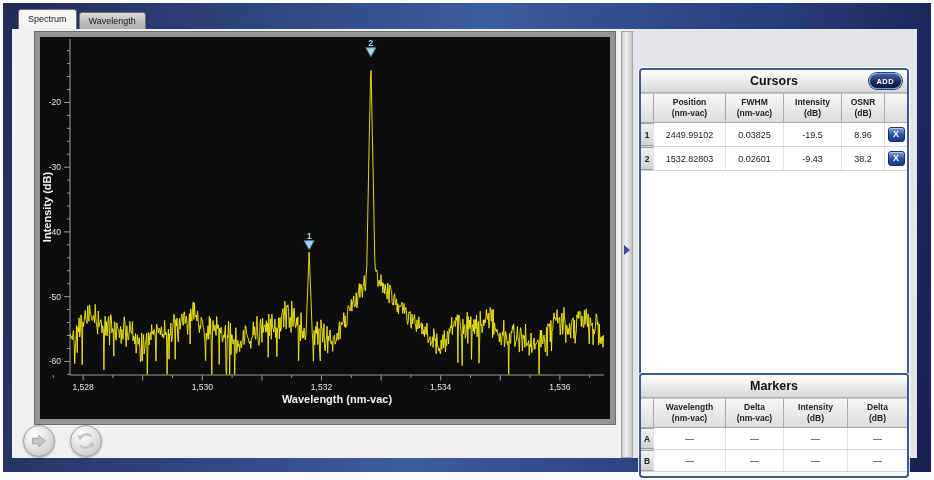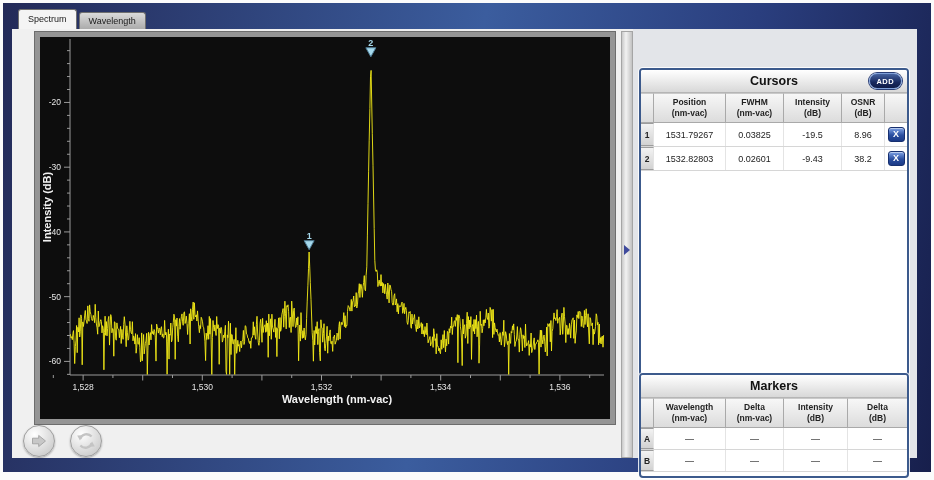--- a/index.html
+++ b/index.html
@@ -195,21 +195,21 @@
               <span>(dB)</span>
             </div>
             <div class="cell c-osnr">
               <span>OSNR</span>
               <span>(dB)</span>
             </div>
             <div class="cell delcol"></div>
           </div>
           <div class="trow h23">
             <div class="cell numcol rowbtn">1</div>
-            <div class="cell c-pos">1531.79267</div>
+            <div class="cell c-pos">2449.99102</div>
             <div class="cell c-fwhm">0.03825</div>
             <div class="cell c-int">-19.5</div>
             <div class="cell c-osnr">8.96</div>
             <div class="cell delcol">
               <button class="x-btn">
                 <span>X</span>
               </button>
             </div>
           </div>
           <div class="trow h23">

